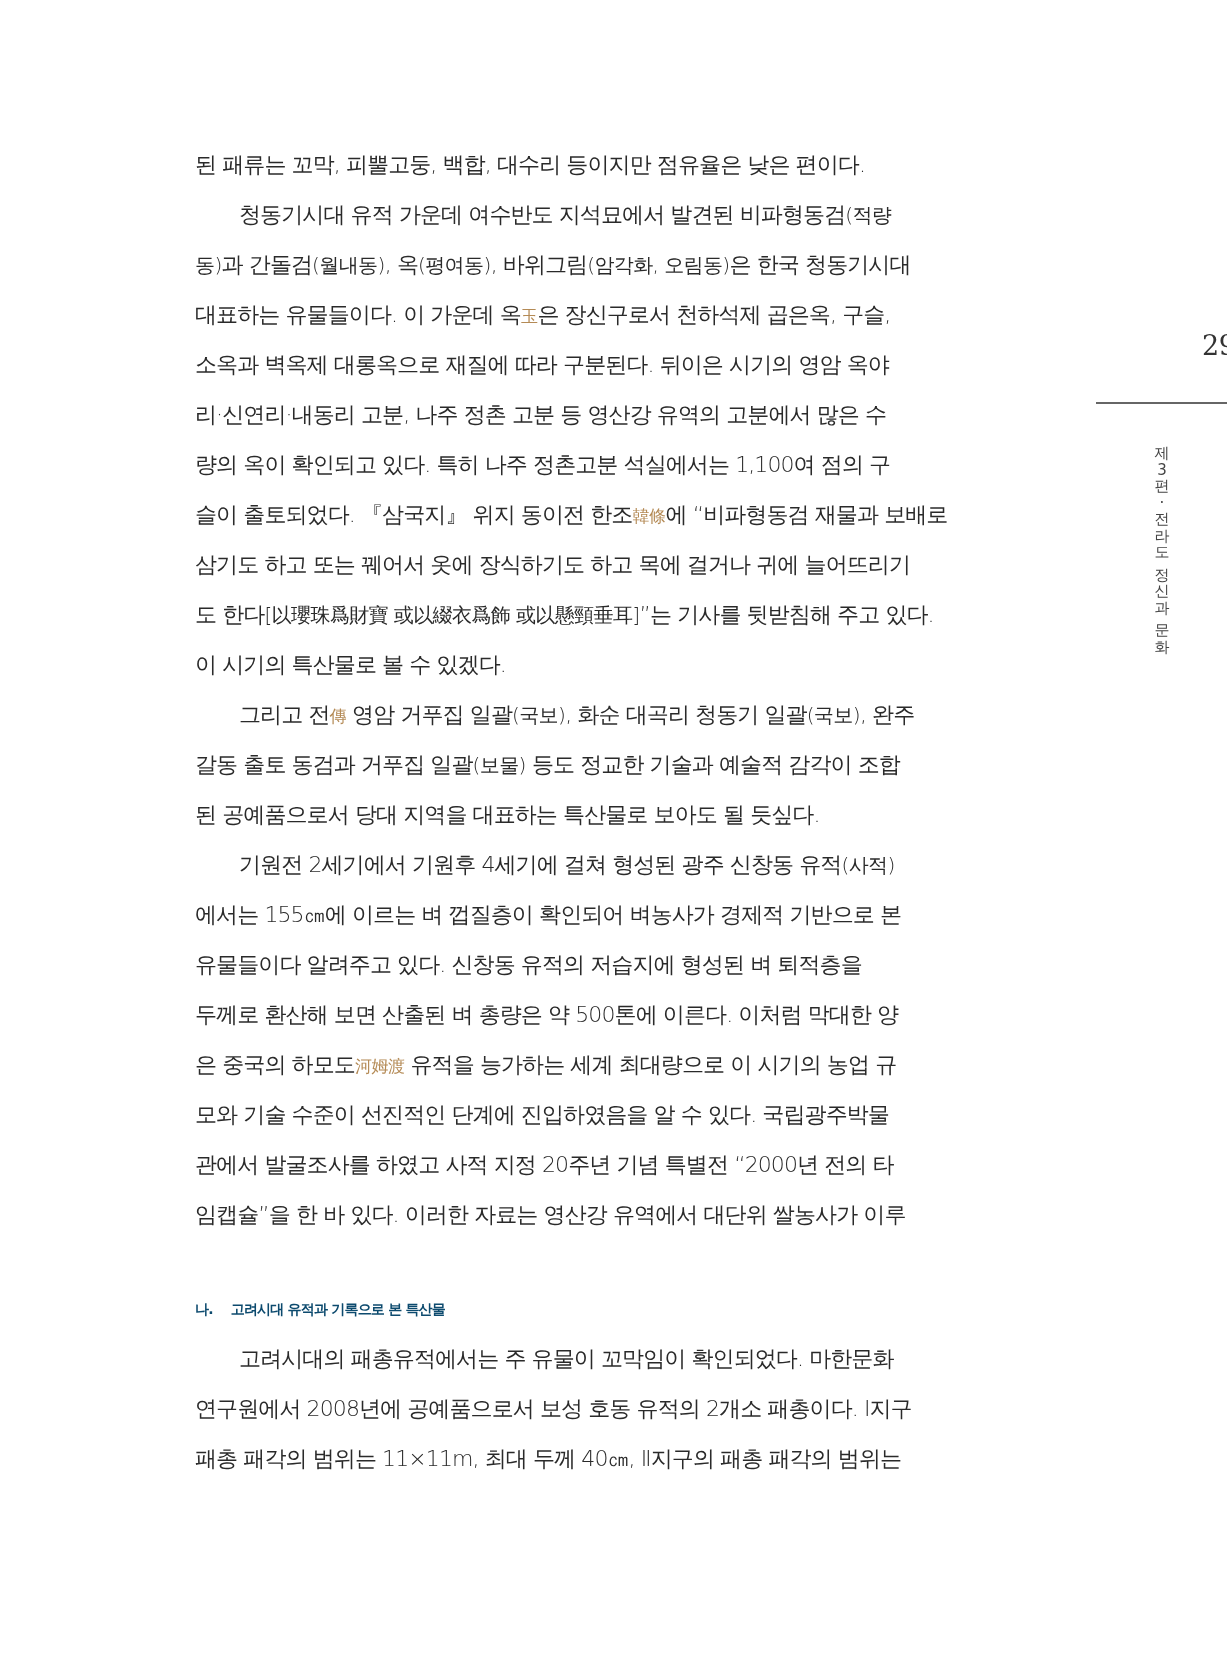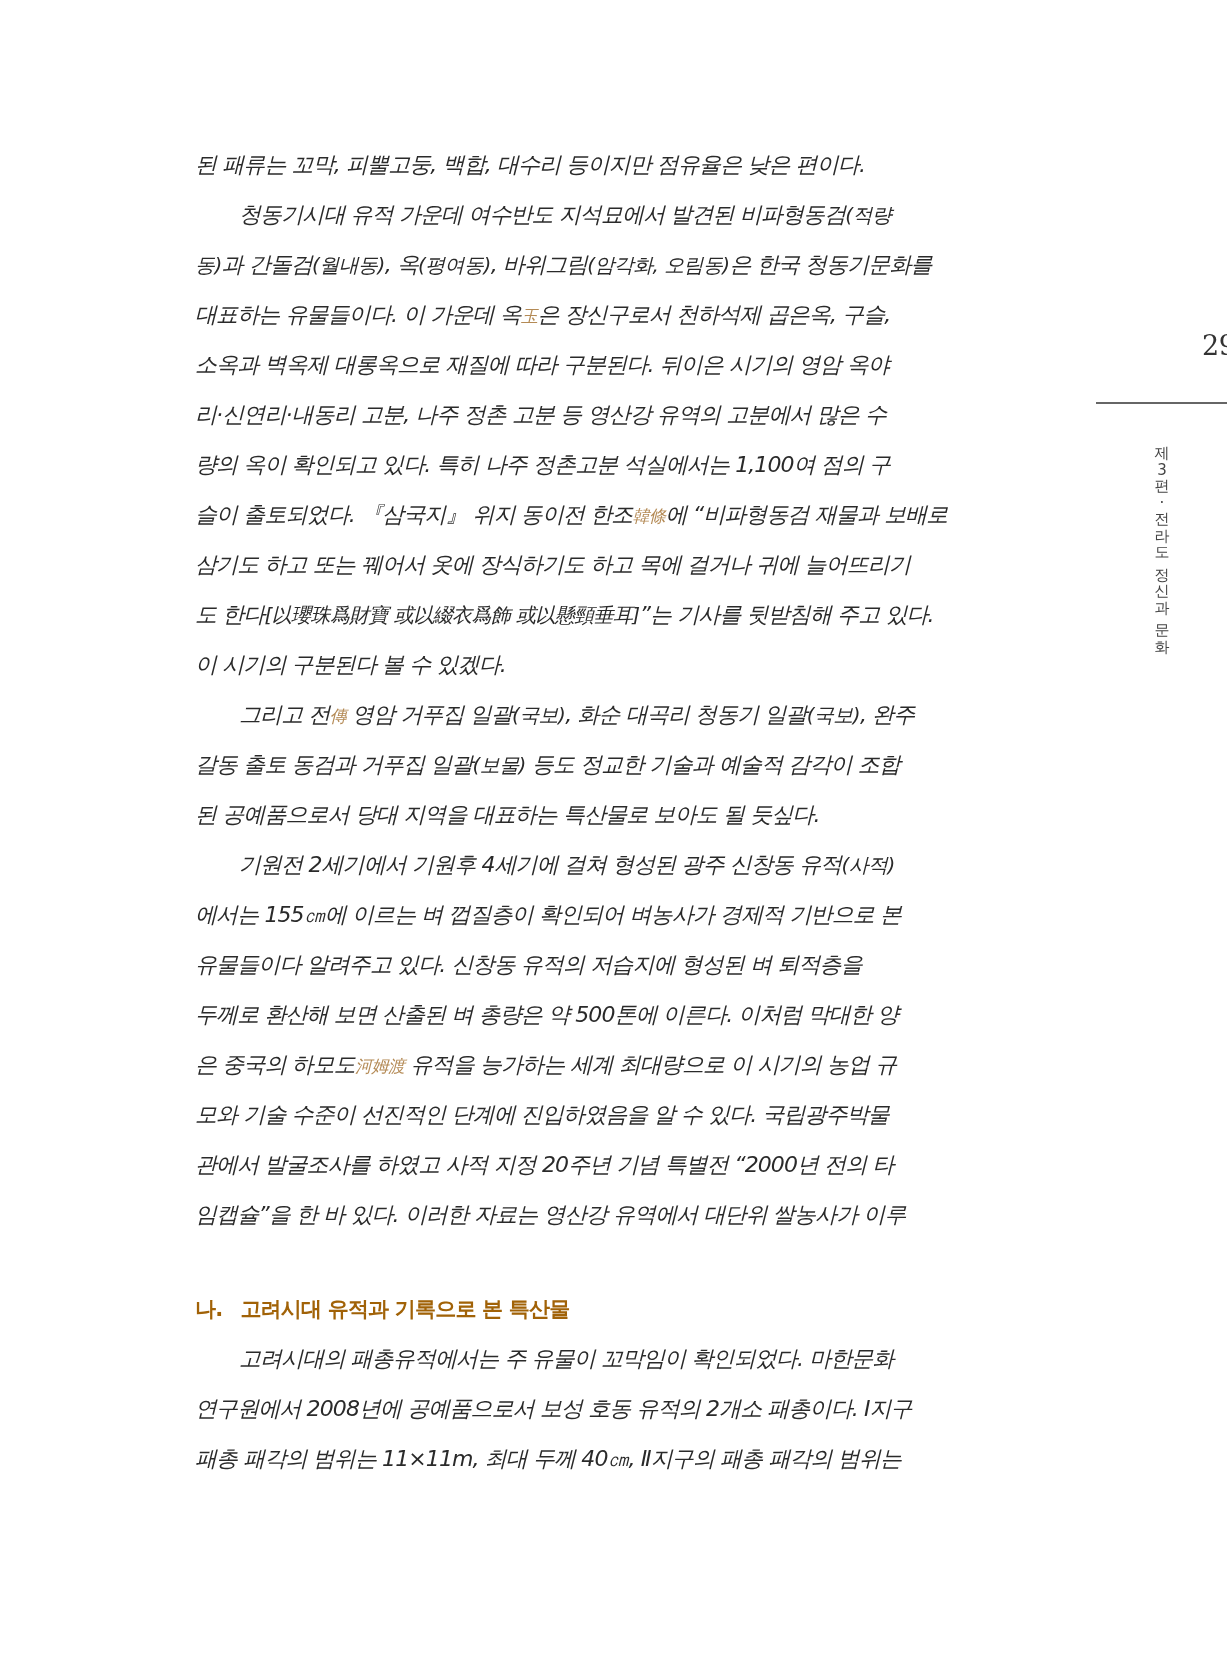--- a/index.html
+++ b/index.html
@@ -8,29 +8,29 @@
     font-family: "DejaVu Serif", "Liberation Serif", serif;
     color: #2b2b2b;
   }
   .body-text {
     position: absolute; left: 195px; top: 140px; width: 745px;
   }
   .line {
     font-size: 22px; line-height: 50px; height: 50px;
     white-space: nowrap; letter-spacing: -0.9px;
     font-family: "DejaVu Sans", "Liberation Sans", sans-serif;
-    font-weight: 300; color: #2a2a2a; font-style: italic;
+    font-weight: 300; color: #2a2a2a;
   }
   .line.indent { padding-left: 44px; }
   .small { font-size: 20px; letter-spacing: -0.6px; }
   .hanja { color: #b48a55; font-size: 17px; letter-spacing: -0.5px; font-family: "DejaVu Serif", serif; }
   .gap { height: 44px; }
   .section-heading {
     font-family: "DejaVu Sans", "Liberation Sans", sans-serif;
-    font-weight: bold; color: #a16207; font-size: 21px;
+    font-weight: bold; color: #0c4a6e; font-size: 14px;
     line-height: 50px; height: 50px; letter-spacing: -0.8px; white-space: nowrap;
   }
   .section-heading .num { margin-right: 18px; }
   .page-number {
     position: absolute; left: 1202px; top: 330px; width: 80px;
     font-family: "DejaVu Serif", "Liberation Serif", serif;
     font-size: 27px; color: #333; letter-spacing: -0.5px;
   }
   .rule {
     position: absolute; left: 1096px; top: 402px; width: 131px; height: 2px;
@@ -45,29 +45,29 @@
 </style>
 </head>
 <body>
 
 <div class="body-text">
 
   <div class="line">된 패류는 꼬막, 피뿔고둥, 백합, 대수리 등이지만 점유율은 낮은 편이다.</div>
 
   <div>
     <div class="line indent"><span>청동기시대 유적 가운데 여수반도 지석묘에서 발견된 비파형동검</span><span class="small">(적량</span></div>
-    <div class="line"><span class="small">동)</span><span>과 간돌검</span><span class="small">(월내동)</span><span>, 옥</span><span class="small">(평여동)</span><span>, 바위그림</span><span class="small">(암각화, 오림동)</span><span>은 한국 청동기문화를</span></div>
+    <div class="line"><span class="small">동)</span><span>과 간돌검</span><span class="small">(월내동)</span><span>, 옥</span><span class="small">(평여동)</span><span>, 바위그림</span><span class="small">(암각화, 오림동)</span><span>은 한국 청동기시대</span></div>
     <div class="line"><span>대표하는 유물들이다. 이 가운데 옥</span><span class="hanja">玉</span><span>은 장신구로서 천하석제 곱은옥, 구슬,</span></div>
     <div class="line">소옥과 벽옥제 대롱옥으로 재질에 따라 구분된다. 뒤이은 시기의 영암 옥야</div>
     <div class="line">리·신연리·내동리 고분, 나주 정촌 고분 등 영산강 유역의 고분에서 많은 수</div>
     <div class="line">량의 옥이 확인되고 있다. 특히 나주 정촌고분 석실에서는 1,100여 점의 구</div>
     <div class="line"><span>슬이 출토되었다. 『삼국지』 위지 동이전 한조</span><span class="hanja">韓條</span><span>에 “비파형동검 재물과 보배로</span></div>
     <div class="line">삼기도 하고 또는 꿰어서 옷에 장식하기도 하고 목에 걸거나 귀에 늘어뜨리기</div>
     <div class="line"><span>도 한다</span><span class="small">[以瓔珠爲財寶 或以綴衣爲飾 或以懸頸垂耳]</span><span>”는 기사를 뒷받침해 주고 있다.</span></div>
-    <div class="line">이 시기의 구분된다 볼 수 있겠다.</div>
+    <div class="line">이 시기의 특산물로 볼 수 있겠다.</div>
   </div>
 
   <div>
     <div class="line indent"><span>그리고 전</span><span class="hanja">傳</span><span> 영암 거푸집 일괄</span><span class="small">(국보)</span><span>, 화순 대곡리 청동기 일괄</span><span class="small">(국보)</span><span>, 완주</span></div>
     <div class="line"><span>갈동 출토 동검과 거푸집 일괄</span><span class="small">(보물)</span><span> 등도 정교한 기술과 예술적 감각이 조합</span></div>
     <div class="line">된 공예품으로서 당대 지역을 대표하는 특산물로 보아도 될 듯싶다.</div>
   </div>
 
   <div>
     <div class="line indent"><span>기원전 2세기에서 기원후 4세기에 걸쳐 형성된 광주 신창동 유적</span><span class="small">(사적)</span></div>

